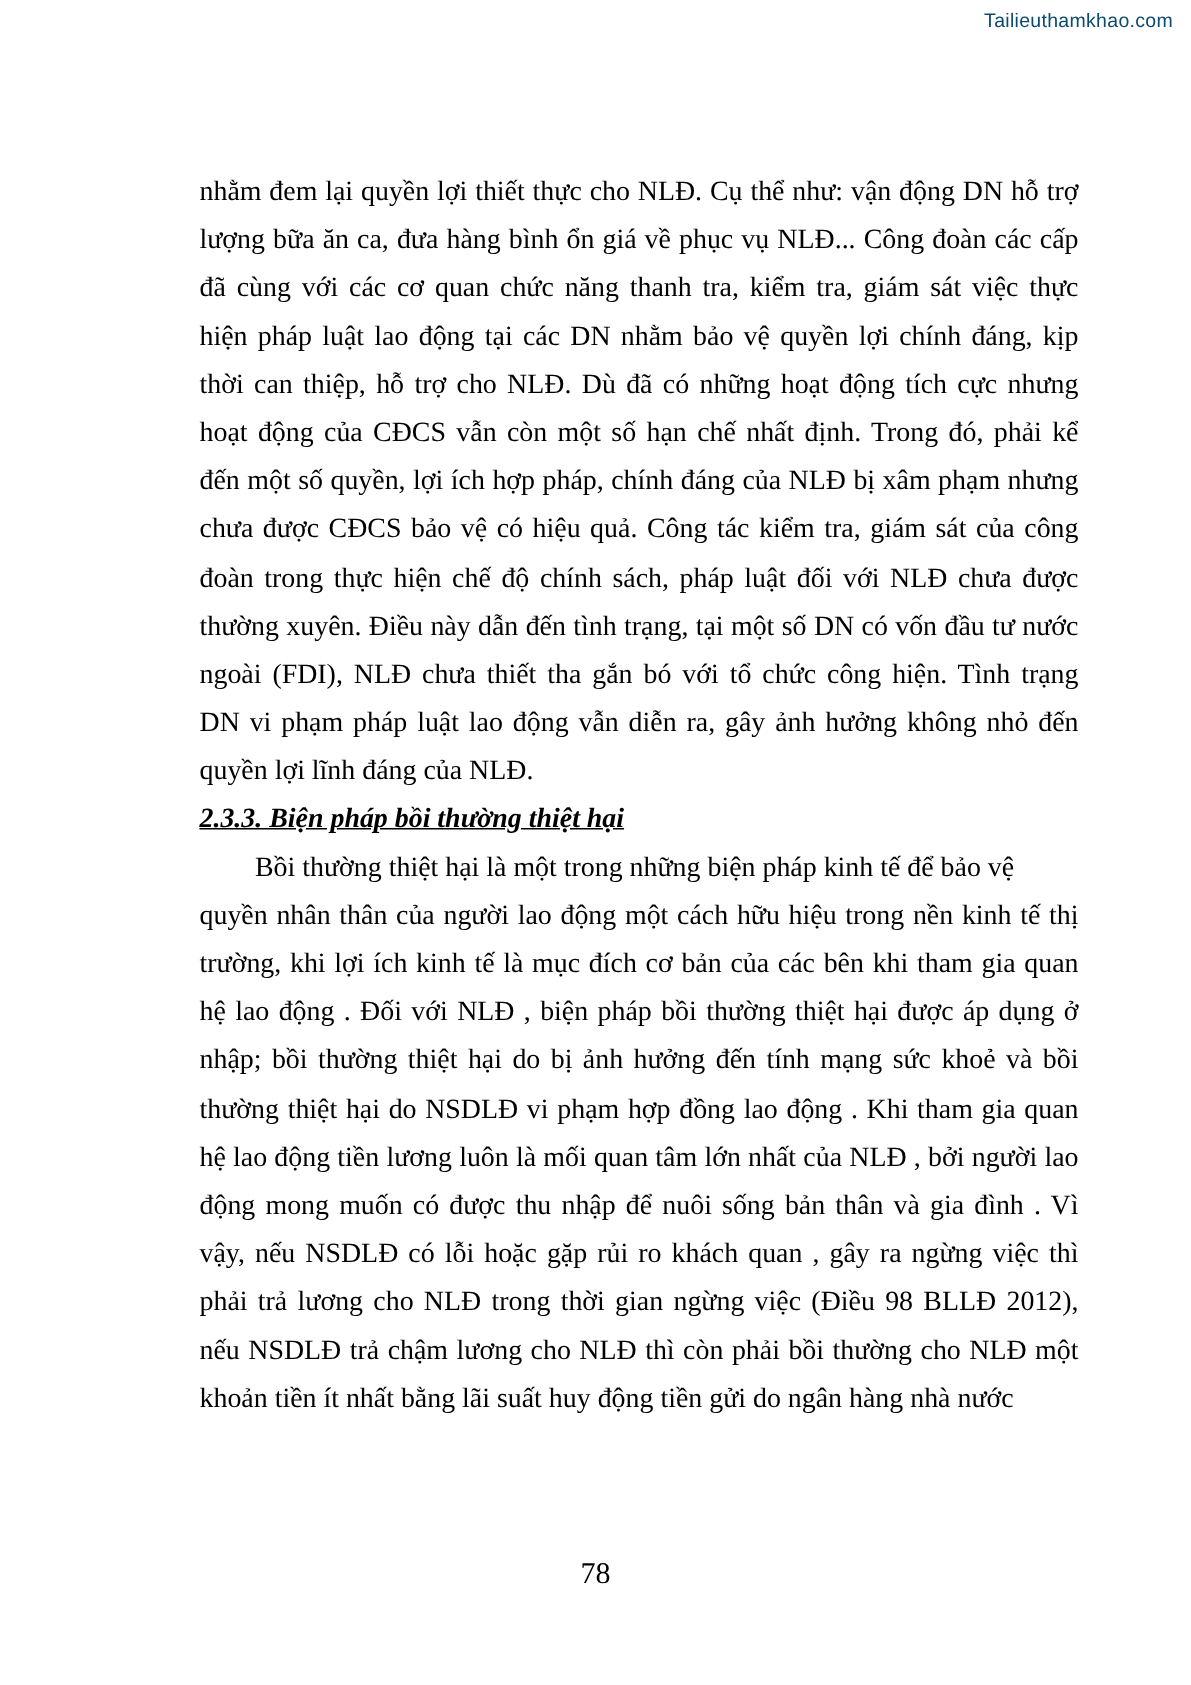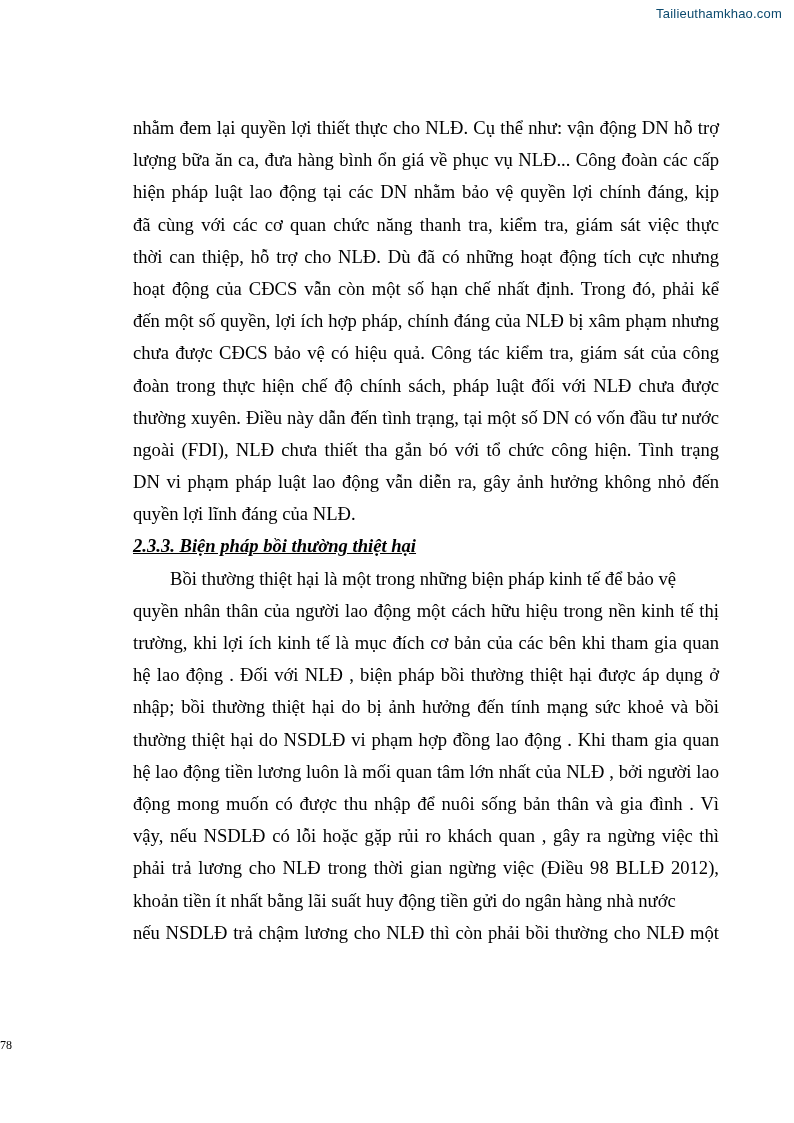--- a/index.html
+++ b/index.html
@@ -6,34 +6,34 @@
   body { width: 794px; height: 1123px; position: relative; overflow: hidden;
          font-family: "Liberation Serif", "DejaVu Serif", serif; color: #000; }
   .watermark { position: absolute; top: 6px; right: 12px; font-family: "Liberation Sans", sans-serif;
                font-size: 13px; color: #0c4a6e; letter-spacing: 0.2px; }
   .content { position: absolute; left: 133px; top: 112px; width: 586px; }
   .line { font-size: 18.6px; line-height: 32.2px; height: 32.2px; white-space: nowrap; }
   .justify { text-align: justify; text-align-last: justify; }
   .last { text-align: left; text-align-last: left; }
   .indent { padding-left: 37px; }
   .heading { font-weight: bold; font-style: italic; text-decoration: underline; }
-  .page-number { position: absolute; top: 1038px; left: 0; width: 794px; text-align: left;
-                 font-size: 12px; }
+  .page-number { position: absolute; top: 1038px; left: 0; width: 794px; text-align: center;
+                 font-size: 20px; }
 </style>
 </head>
 <body>
 
 <div class="watermark">Tailieuthamkhao.com</div>
 
 <div class="content">
   <div>
     <div class="line justify">nhằm đem lại quyền lợi thiết thực cho NLĐ. Cụ thể như: vận động DN hỗ trợ</div>
     <div class="line justify">lượng bữa ăn ca, đưa hàng bình ổn giá về phục vụ NLĐ... Công đoàn các cấp</div>
+    <div class="line justify">đã cùng với các cơ quan chức năng thanh tra, kiểm tra, giám sát việc thực</div>
     <div class="line justify">hiện pháp luật lao động tại các DN nhằm bảo vệ quyền lợi chính đáng, kịp</div>
-    <div class="line justify">đã cùng với các cơ quan chức năng thanh tra, kiểm tra, giám sát việc thực</div>
     <div class="line justify">thời can thiệp, hỗ trợ cho NLĐ. Dù đã có những hoạt động tích cực nhưng</div>
     <div class="line justify">hoạt động của CĐCS vẫn còn một số hạn chế nhất định. Trong đó, phải kể</div>
     <div class="line justify">đến một số quyền, lợi ích hợp pháp, chính đáng của NLĐ bị xâm phạm nhưng</div>
     <div class="line justify">chưa được CĐCS bảo vệ có hiệu quả. Công tác kiểm tra, giám sát của công</div>
     <div class="line justify">đoàn trong thực hiện chế độ chính sách, pháp luật đối với NLĐ chưa được</div>
     <div class="line justify">thường xuyên. Điều này dẫn đến tình trạng, tại một số DN có vốn đầu tư nước</div>
     <div class="line justify">ngoài (FDI), NLĐ chưa thiết tha gắn bó với tổ chức công hiện. Tình trạng</div>
     <div class="line justify">DN vi phạm pháp luật lao động vẫn diễn ra, gây ảnh hưởng không nhỏ đến</div>
     <div class="line last">quyền lợi lĩnh đáng của NLĐ.</div>
   </div>
@@ -44,18 +44,18 @@
     <div class="line last indent">Bồi thường thiệt hại là một trong những biện pháp kinh tế để bảo vệ</div>
     <div class="line justify">quyền nhân thân của người lao động một cách hữu hiệu trong nền kinh tế thị</div>
     <div class="line justify">trường, khi lợi ích kinh tế  là mục đích cơ bản của các bên khi tham gia quan</div>
     <div class="line justify">hệ lao động . Đối với NLĐ , biện pháp bồi thường thiệt hại được áp dụng ở</div>
     <div class="line justify">nhập; bồi thường thiệt  hại do bị ảnh hưởng đến tính mạng sức khoẻ và bồi</div>
     <div class="line justify">thường thiệt hại do NSDLĐ vi phạm hợp đồng lao động   . Khi tham gia quan</div>
     <div class="line justify">hệ lao động tiền lương luôn là mối quan tâm lớn nhất của NLĐ , bởi người lao</div>
     <div class="line justify">động mong muốn có được thu    nhập để nuôi sống bản thân và gia đình    . Vì</div>
     <div class="line justify">vậy, nếu NSDLĐ có lỗi hoặc gặp rủi ro khách quan    , gây ra ngừng việc thì</div>
     <div class="line justify">phải trả lương cho NLĐ trong thời gian ngừng việc     (Điều 98 BLLĐ 2012),</div>
+    <div class="line justify">nếu NSDLĐ trả chậm lương cho NLĐ thì còn  phải bồi thường cho NLĐ một</div>
     <div class="line last">khoản tiền ít nhất bằng lãi suất huy động tiền gửi do ngân hàng nhà nước</div>
-    <div class="line justify">nếu NSDLĐ trả chậm lương cho NLĐ thì còn  phải bồi thường cho NLĐ một</div>
   </div>
 </div>
 
 <div class="page-number">78</div>
 
 </body></html>

